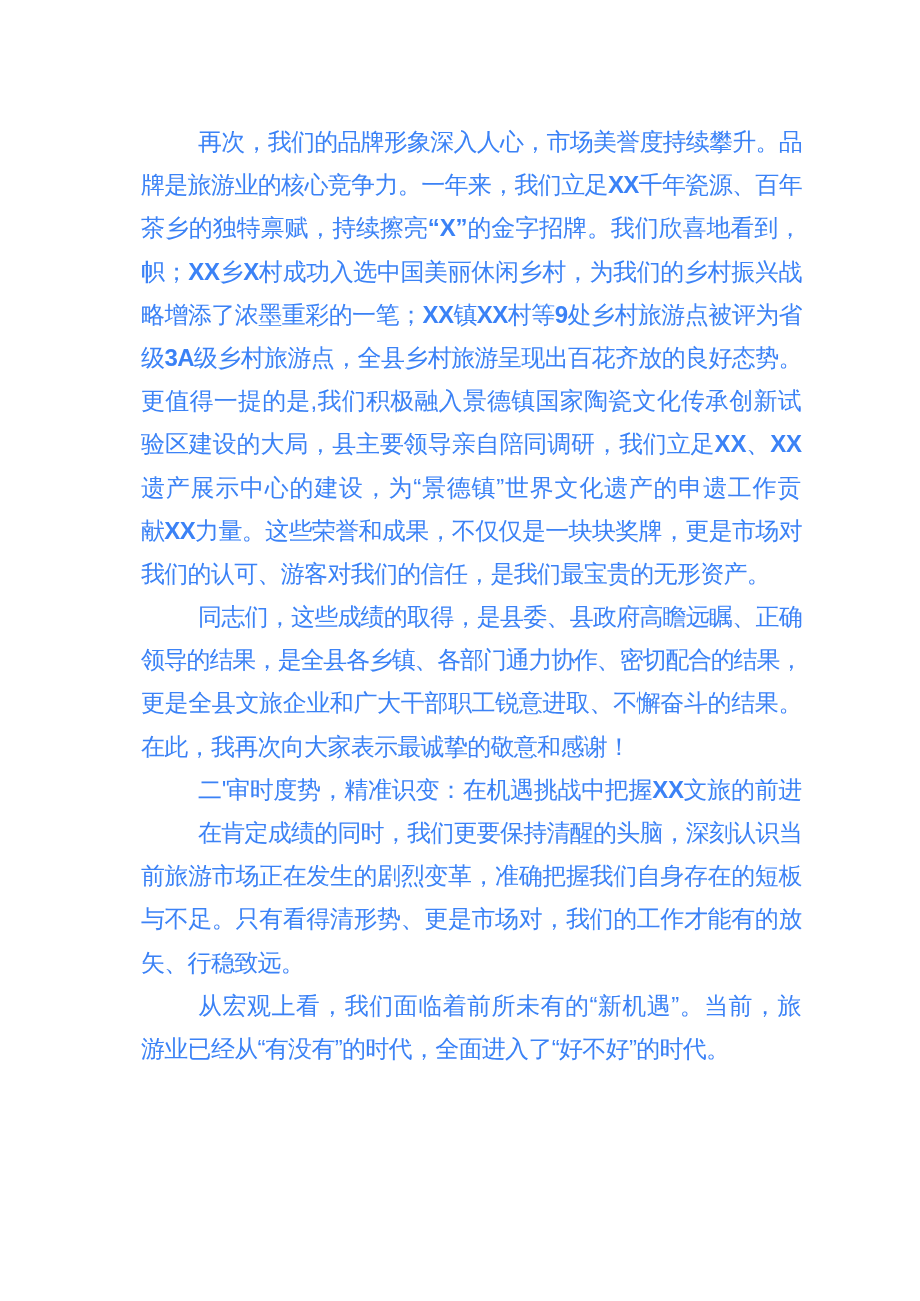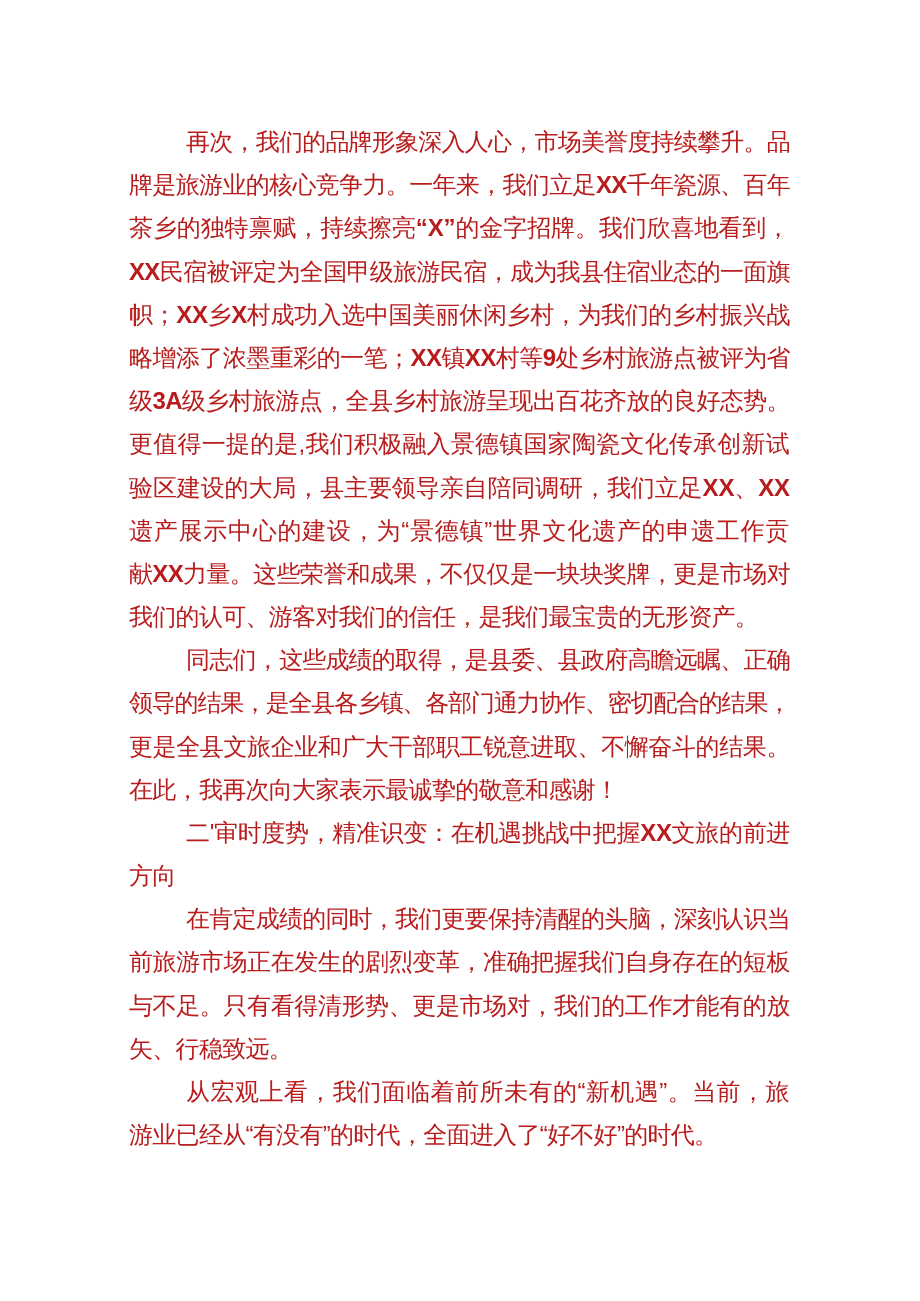--- a/index.html
+++ b/index.html
@@ -43,48 +43,46 @@
     font-weight: 400;
   }
   .seg.b {
     font-weight: 700;
   }
 </style>
 </head>
 <body style="background: rgb(255, 255, 255);">
 
 <div class="page">
-  <div class="doc" id="doc" style="color: #b91c1c;">
+  <div class="doc" id="doc" style="color: #3b82f6; margin-left: 12px;">
       <div class="para">
         <div class="line indent" style="letter-spacing: -0.769231px;"><span class="wrap"><span class="seg">再次，我们的品牌形象深入人心，市场美誉度持续攀升。品</span></span></div>
         <div class="line" style="letter-spacing: -0.655711px;"><span class="wrap"><span class="seg">牌是旅游业的核心竞争力。一年来，我们立足</span><span class="seg b">XX</span><span class="seg">千年瓷源、百年</span></span></div>
         <div class="line" style="letter-spacing: -0.103987px;"><span class="wrap"><span class="seg">茶乡的独特禀赋，持续擦亮</span><span class="seg b">“X”</span><span class="seg">的金字招牌。我们欣喜地看到，</span></span></div>
-        <div class="line" style="letter-spacing: -0.655711px;"><span class="wrap"><span class="seg b">XX</span><span class="seg">民宿被评定为全国甲级旅游民宿，成为我县住宿业态的一面旗</span></span></div>
         <div class="line" style="letter-spacing: -0.380388px;"><span class="wrap"><span class="seg">帜；</span><span class="seg b">XX</span><span class="seg">乡</span><span class="seg b">X</span><span class="seg">村成功入选中国美丽休闲乡村，为我们的乡村振兴战</span></span></div>
         <div class="line" style="letter-spacing: -0.546354px;"><span class="wrap"><span class="seg">略增添了浓墨重彩的一笔；</span><span class="seg b">XX</span><span class="seg">镇</span><span class="seg b">XX</span><span class="seg">村等</span><span class="seg b">9</span><span class="seg">处乡村旅游点被评为省</span></span></div>
         <div class="line" style="letter-spacing: -0.609914px;"><span class="wrap"><span class="seg">级</span><span class="seg b">3A</span><span class="seg">级乡村旅游点，全县乡村旅游呈现出百花齐放的良好态势。</span></span></div>
         <div class="line" style="letter-spacing: 0.226004px;"><span class="wrap"><span class="seg">更值得一提的是,我们积极融入景德镇国家陶瓷文化传承创新试</span></span></div>
         <div class="line" style="letter-spacing: -0.104526px;"><span class="wrap"><span class="seg">验区建设的大局，县主要领导亲自陪同调研，我们立足</span><span class="seg b">XX</span><span class="seg">、</span><span class="seg b">XX</span></span></div>
         <div class="line" style="letter-spacing: 0.750558px;"><span class="wrap"><span class="seg">遗产展示中心的建设，为“景德镇”世界文化遗产的申遗工作贡</span></span></div>
         <div class="line" style="letter-spacing: -0.655711px;"><span class="wrap"><span class="seg">献</span><span class="seg b">XX</span><span class="seg">力量。这些荣誉和成果，不仅仅是一块块奖牌，更是市场对</span></span></div>
         <div class="line pl" style="letter-spacing: -0.7px;"><span class="wrap"><span class="seg">我们的认可、游客对我们的信任，是我们最宝贵的无形资产。</span></span></div>
       </div>
       <div class="para">
         <div class="line indent" style="letter-spacing: -0.769231px;"><span class="wrap"><span class="seg">同志们，这些成绩的取得，是县委、县政府高瞻远瞩、正确</span></span></div>
         <div class="line" style="letter-spacing: -1.2069px;"><span class="wrap"><span class="seg">领导的结果，是全县各乡镇、各部门通力协作、密切配合的结果，</span></span></div>
         <div class="line" style="letter-spacing: -0.392857px; text-align: right;"><span class="wrap"><span class="seg">更是全县文旅企业和广大干部职工锐意进取、不懈奋斗的结果。</span></span></div>
         <div class="line pl" style="letter-spacing: -0.7px;"><span class="wrap"><span class="seg">在此，我再次向大家表示最诚挚的敬意和感谢！</span></span></div>
       </div>
       <div class="para">
         <div class="line indent" style="letter-spacing: -0.318866px;"><span class="wrap"><span class="seg">二'审时度势，精准识变：在机遇挑战中把握</span><span class="seg b">XX</span><span class="seg">文旅的前进</span></span></div>
-        <div class="line pl" style="letter-spacing: -0.7px;"><span class="wrap"><span class="seg">方向</span></span></div>
       </div>
       <div class="para">
         <div class="line indent" style="letter-spacing: -0.769231px;"><span class="wrap"><span class="seg">在肯定成绩的同时，我们更要保持清醒的头脑，深刻认识当</span></span></div>
-        <div class="line" style="letter-spacing: -0.392857px; font-family: Liberation Serif, serif;"><span class="wrap"><span class="seg">前旅游市场正在发生的剧烈变革，准确把握我们自身存在的短板</span></span></div>
+        <div class="line" style="letter-spacing: -0.392857px;"><span class="wrap"><span class="seg">前旅游市场正在发生的剧烈变革，准确把握我们自身存在的短板</span></span></div>
         <div class="line" style="letter-spacing: -0.392857px;"><span class="wrap"><span class="seg">与不足。只有看得清形势、更是市场对，我们的工作才能有的放</span></span></div>
         <div class="line pl" style="letter-spacing: -0.7px;"><span class="wrap"><span class="seg">矢、行稳致远。</span></span></div>
       </div>
       <div class="para">
         <div class="line indent" style="letter-spacing: 0.462139px;"><span class="wrap"><span class="seg">从宏观上看，我们面临着前所未有的“新机遇”。当前，旅</span></span></div>
         <div class="line pl" style="letter-spacing: -0.7px;"><span class="wrap"><span class="seg">游业已经从“有没有”的时代，全面进入了“好不好”的时代。</span></span></div>
       </div>
     </div>
 </div>
 

